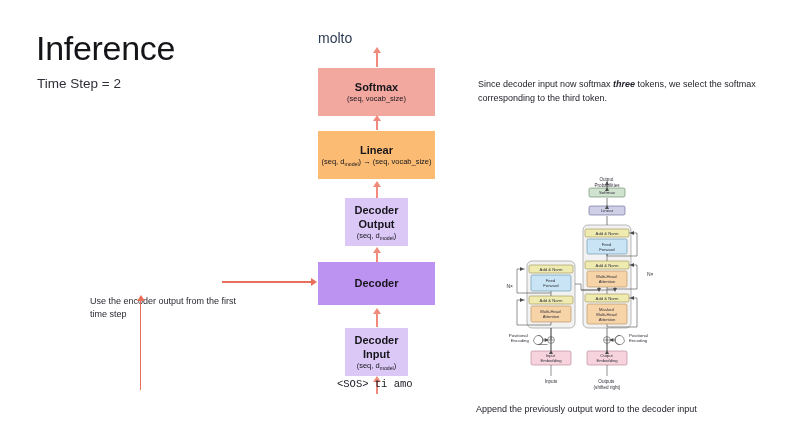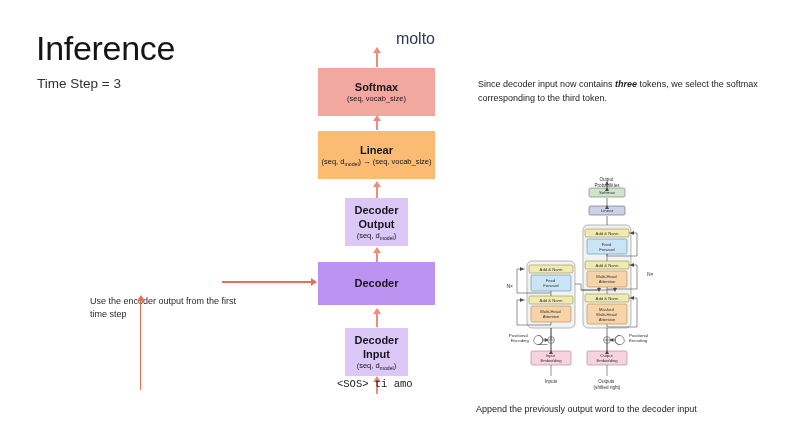--- a/index.html
+++ b/index.html
@@ -124,22 +124,22 @@
     border-right: 4px solid transparent;
     border-bottom: 6px solid #e8705a;
   }
 
   
   .flow-out-word {
     position: absolute;
     left: 318px;
     top: 30px;
     width: 117px;
-    text-align: right;
-    font-size: 16px;
+    text-align: left;
+    font-size: 14px;
     color: #2b3a52;
   }
   .seq-label {
     position: absolute;
     font-size: 10.5px;
     color: #21212a;
     white-space: nowrap;
   }
   #label-src { left: 57px;  top: 398px; }
   #label-tgt { left: 337px; top: 378px; font-family: Liberation Mono, monospace; }
@@ -182,21 +182,21 @@
     height: 214px;
   }
   #transformer-figure svg { display: block; }
 </style>
 </head>
 <body>
 
 <div id="slide">
 
   <div class="title">Inference</div>
-  <div class="subtitle">Time Step = 3</div>
+  <div class="subtitle">Time Step = 2</div>
 
   <div class="flow-out-word">molto</div>
 
   <div class="varrow" style="left:376px; top:52px; height:15px;"></div>
 
   <div class="blk" id="blk-softmax">
     <div class="blk-title">Softmax</div>
     <div class="blk-sub">(seq, vocab_size)</div>
   </div>
 
@@ -236,21 +236,21 @@
   <div class="varrow" style="left:376px; top:381px; height:13px;"></div>
 
   <div class="seq-label" id="label-tgt">&lt;SOS&gt; ti amo</div>
 
   <div class="annot" id="annot-encoder">Use the encoder output from the first time step</div>
 
   <div class="harrow" style="left:222px; top:281px; width:90px;"></div>
 
   <div class="thin-varrow" style="left:140px; top:300px; height:90px;"></div>
 
-  <div class="right-note"><span>Since decoder input now contains </span><b>three</b><span> tokens, we select the softmax corresponding to the third token.</span></div>
+  <div class="right-note"><span>Since decoder input now softmax </span><b>three</b><span> tokens, we select the softmax corresponding to the third token.</span></div>
 
   <div class="right-caption">Append the previously output word to the decoder input</div>
 
   <div id="transformer-figure">
     <svg width="172" height="214" viewBox="0 0 172 214" xmlns="http://www.w3.org/2000/svg">
       <g font-family="Liberation Sans, sans-serif" font-size="4.6" fill="#30303a" text-anchor="middle">
 
         <rect x="24" y="85" width="48" height="67" rx="5" fill="#f2f2f2" stroke="#8c8c8c" stroke-width="0.6"></rect>
         <rect x="80" y="49" width="48" height="103" rx="5" fill="#f2f2f2" stroke="#8c8c8c" stroke-width="0.6"></rect>
 

